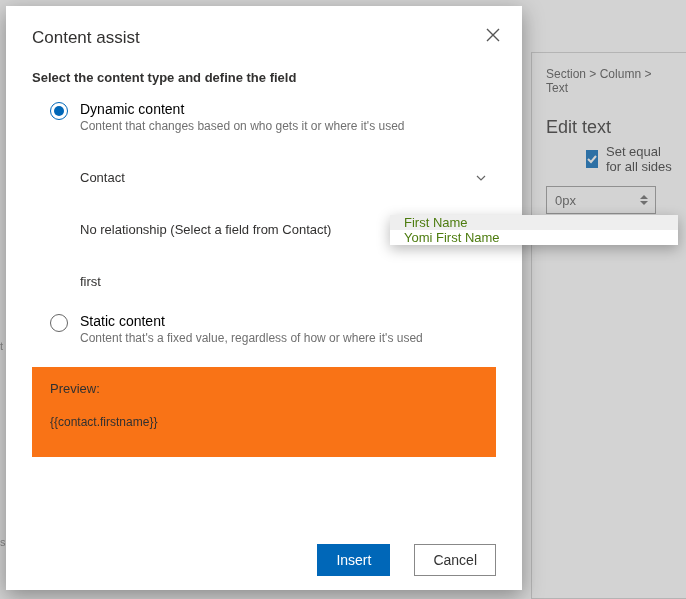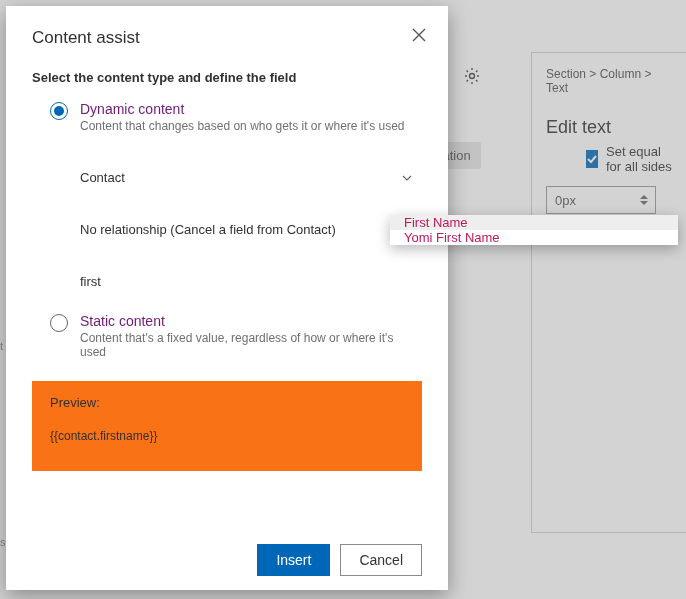--- a/index.html
+++ b/index.html
@@ -18,21 +18,21 @@
       inset: 0;
       background: rgba(128,128,128,0.35);
       z-index: 1;
     }
     
     .right-panel {
       position: absolute;
       top: 52px;
       right: 0;
       width: 155px;
-      height: 481px;
+      height: 547px;
       border: 1px solid #d0d0d0;
       border-right: none;
       background: #fff;
       padding: 14px 10px 14px 14px;
     }
     .breadcrumb {
       font-size: 12px;
       color: #505050;
     }
     .panel-heading {
@@ -100,21 +100,21 @@
       border-radius: 2px;
       padding: 6px 10px;
       font-size: 13px;
       color: #555;
     }
 
     
     .modal {
       position: absolute;
       top: 6px; left: 6px;
-      width: 442px;
+      width: 516px;
       height: 584px;
       background: #fff;
       box-shadow: 0 6px 20px rgba(0,0,0,0.35);
       padding: 22px 26px 18px 26px;
       z-index: 5;
     }
     .modal-title {
       font-size: 17px;
       color: #323130;
       font-weight: 400;
@@ -144,21 +144,21 @@
       border: 1px solid #666;
       display: flex; align-items: center; justify-content: center;
       flex-shrink: 0;
       margin-top: 1px;
       cursor: pointer;
     }
     .radio-outer.selected { border-color: #0067b8; }
     .radio-inner {
       width: 10px; height: 10px; border-radius: 50%; background: #0067b8;
     }
-    .option-label { font-size: 14px; color: #701a75; }
+    .option-label { font-size: 14px; color: #000000; }
     .option-desc { font-size: 12px; color: #707070; margin-top: 2px; }
 
     .dropdown-row, .text-row {
       margin-left: 48px;
       margin-top: 24px;
       height: 28px;
       display: flex;
       align-items: flex-end;
       justify-content: space-between;
       cursor: pointer;
@@ -175,21 +175,21 @@
       margin-top: 22px;
       background: #f97316;
       padding: 14px 18px 28px 18px;
     }
     .preview-label { font-size: 13px; color: #323130; }
     .preview-value { font-size: 12px; color: #323130; margin-top: 19px; }
 
     .footer {
       position: absolute;
       bottom: 14px; right: 26px;
-      display: flex; gap: 10px;
+      display: flex; gap: 24px;
     }
     .btn {
       height: 32px;
       padding: 0 18px;
       font-size: 14px;
       border: 1px solid #888;
       background: #fff;
       cursor: pointer;
       display: flex; align-items: center; justify-content: center;
     }
@@ -205,21 +205,21 @@
       top: 215px;
       left: 390px;
       width: 288px;
       background: #fff;
       box-shadow: 0 4px 14px rgba(0,0,0,0.28);
       z-index: 10;
     }
     .autocomplete-item {
       padding: 0 14px;
       font-size: 13px;
-      color: #be185d;
+      color: #4d7c0f;
       cursor: pointer;
     }
     .autocomplete-item.highlight {
       background: #eee;
     }
 
     .small-text {
       position: absolute;
       left: 0;
       font-size: 11px;
@@ -282,21 +282,21 @@
   </div>
 
   <div class="dropdown-row">
     <span>Contact</span>
     <svg class="chevron" viewBox="0 0 14 14">
       <path d="M3 5 L7 9 L11 5" stroke="currentColor" stroke-width="1.2" fill="none"></path>
     </svg>
   </div>
 
   <div class="dropdown-row">
-    <span>No relationship (Cancel a field from Contact)</span>
+    <span>No relationship (Select a field from Contact)</span>
     <svg class="chevron" viewBox="0 0 14 14">
       <path d="M3 5 L7 9 L11 5" stroke="currentColor" stroke-width="1.2" fill="none"></path>
     </svg>
   </div>
 
   <div class="text-row">
     <span>first</span>
   </div>
 
   <div class="option-row" style="margin-left:18px; margin-top:24px">

